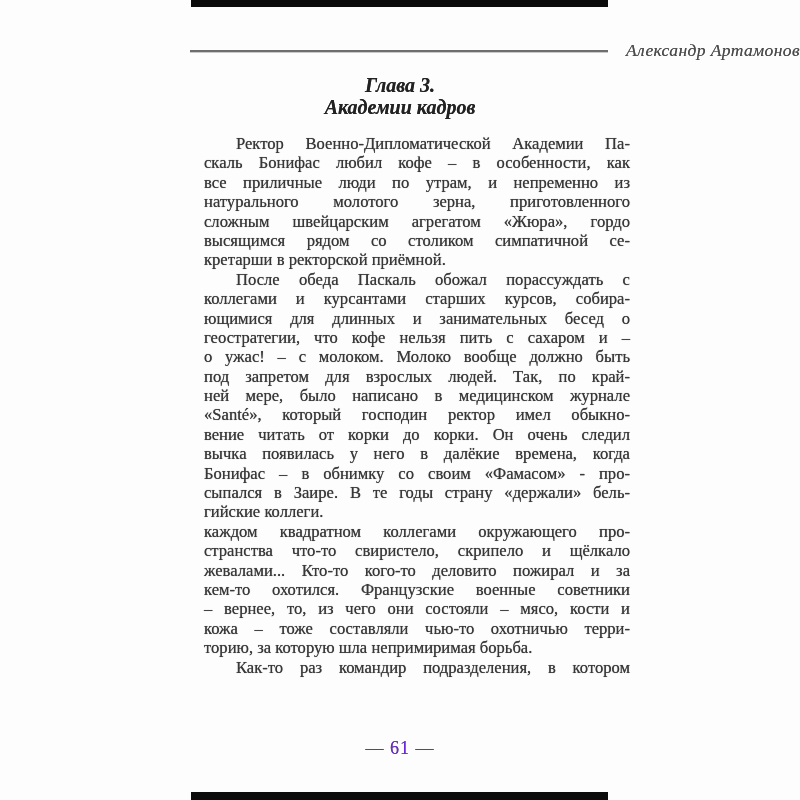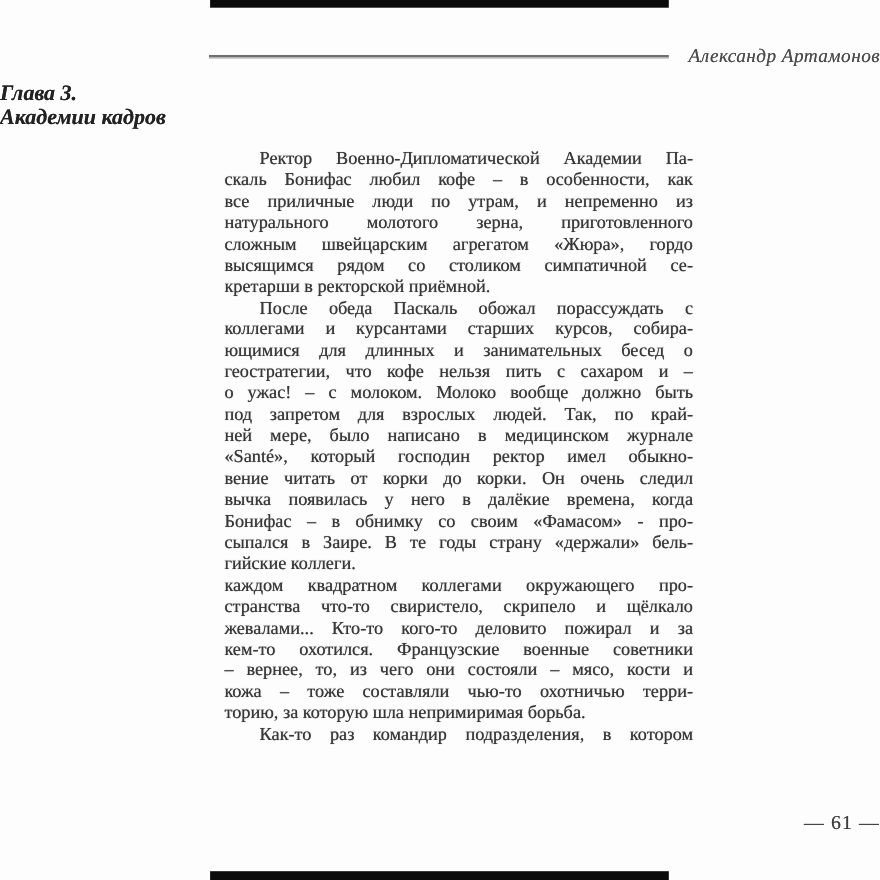--- a/index.html
+++ b/index.html
@@ -29,21 +29,21 @@
   }
   .header-rule {
     position: absolute;
     top: 50px; left: 190px; width: 418px; height: 2px;
     background: #6e6e6e;
     border-bottom: 1px solid #c9c9c9;
   }
   .chapter-title {
     position: absolute;
     top: 74px; left: 0; width: 800px;
-    text-align: left;
+    text-align: center;
     font-weight: bold;
     font-style: italic;
     font-size: 20px;
     line-height: 22px;
     color: #222222;
     text-shadow: 0 0 0.6px #444444;
   }
   .body-text {
     position: absolute;
     top: 134px; left: 188px; width: 426px;
@@ -57,23 +57,23 @@
     height: 19.4px;
     text-align: justify;
     text-align-last: justify;
     overflow: visible;
   }
   .body-text .line.indent { text-indent: 32px; }
   .body-text .line.lastline { text-align-last: left; }
   .page-number {
     position: absolute;
     top: 738px; left: 0; width: 800px;
-    text-align: right;
+    text-align: center;
     font-size: 18px;
-    color: #404040;
+    color: #6d28d9;
     letter-spacing: 1px;
     text-shadow: 0 0 0.6px #555555;
   }
 </style>
 </head>
 <body>
 
 <div class="photo-edge top"></div>
 
 <div class="running-header">Александр Артамонов</div>

